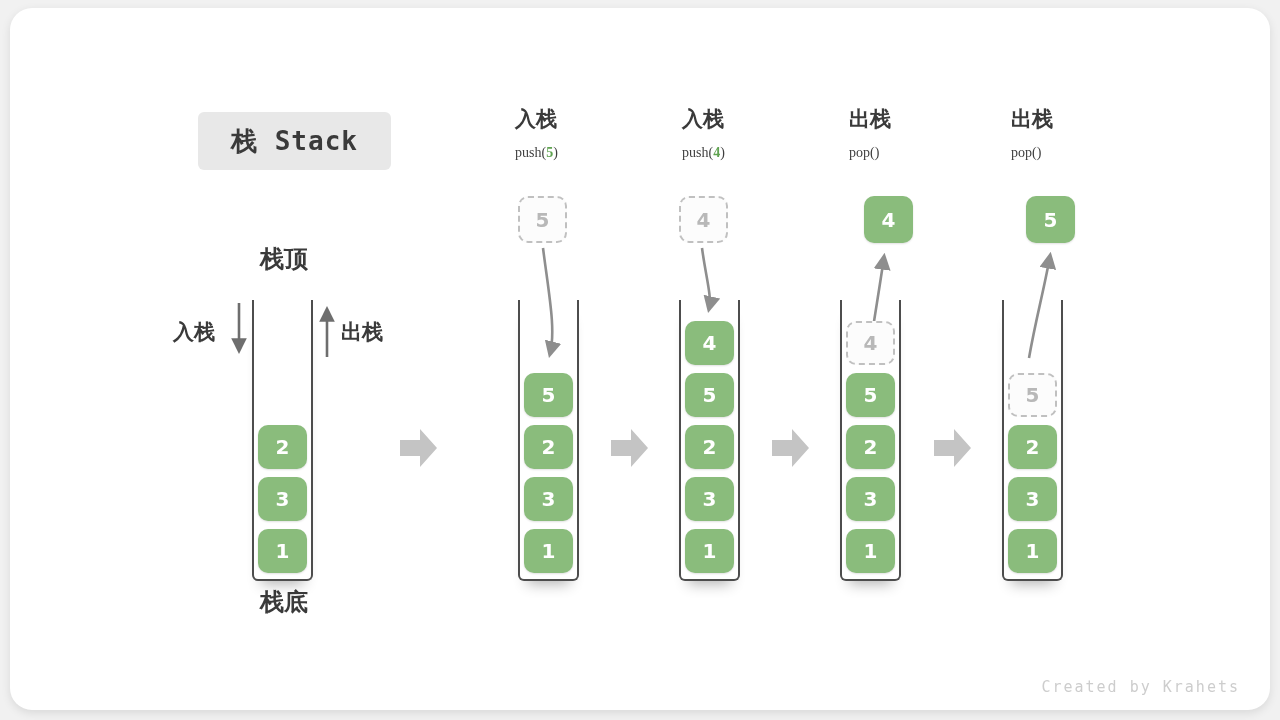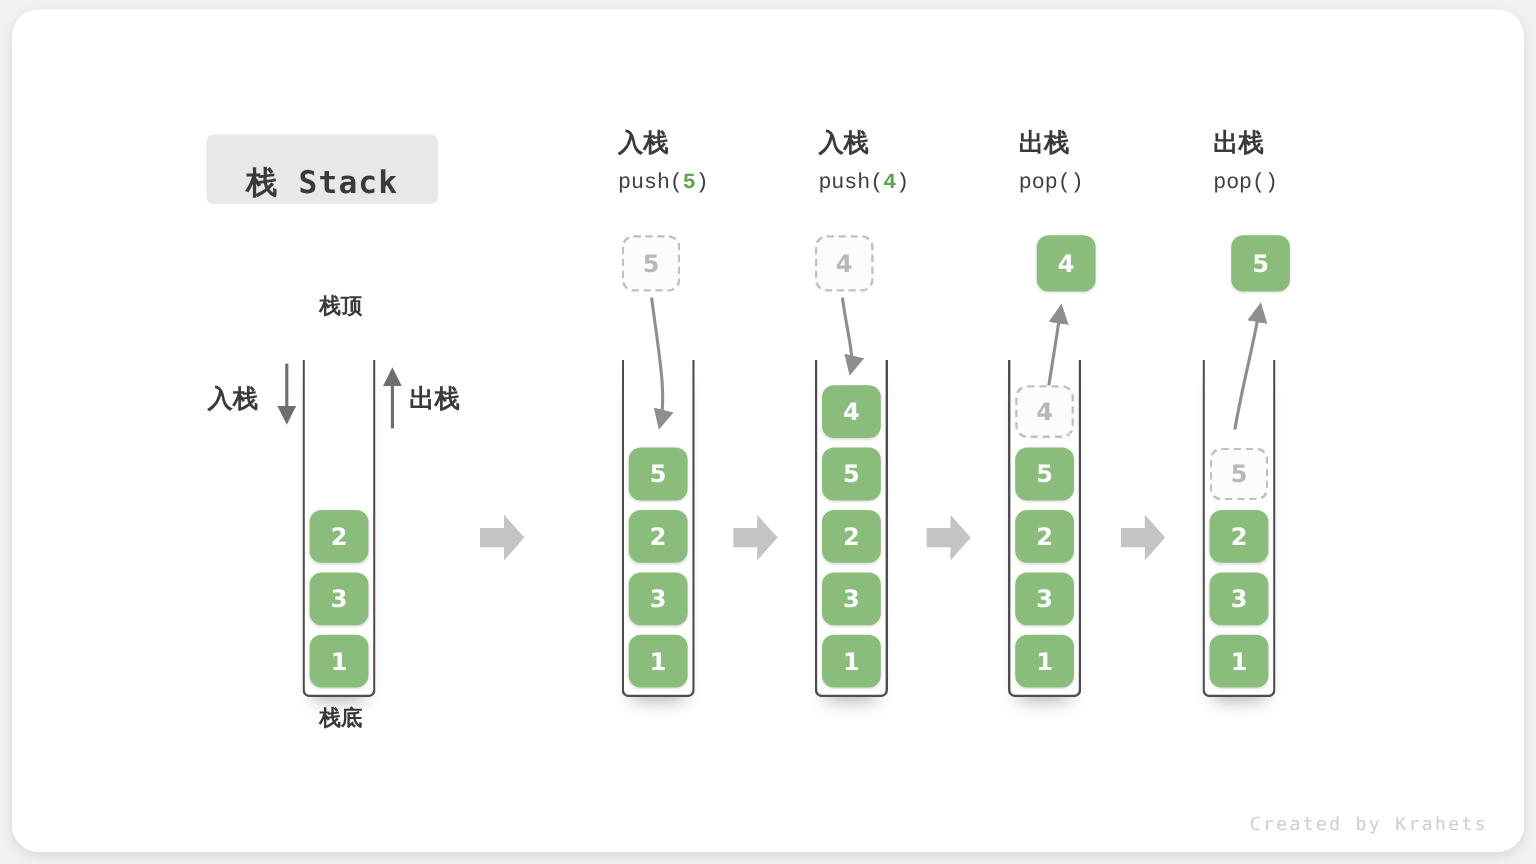--- a/index.html
+++ b/index.html
@@ -11,42 +11,42 @@
     --ink:#3a3a3a;
     --dash-border:#c0c0c0;
     --dash-text:#b8b8b8;
   }
   html,body{margin:0;padding:0;}
   body{background:#eeeeee;font-family:"DejaVu Sans", sans-serif;}
   .page{position:relative;width:1280px;height:720px;background:#f1f1f1;overflow:hidden;}
   .card{position:absolute;left:10px;top:8px;width:1260px;height:702px;background:#ffffff;
         border-radius:22px;box-shadow:0 3px 10px rgba(0,0,0,0.10);}
 
-  .title-box{position:absolute;left:172px;top:112px;width:193px;height:58px;background:#e8e8e8;
-             border-radius:6px;display:flex;align-items:flex-end;justify-content:center;
+  .title-box{position:absolute;left:198px;top:112px;width:193px;height:58px;background:#e8e8e8;
+             border-radius:6px;display:flex;align-items:center;justify-content:center;
              font-family:"DejaVu Sans Mono", monospace;font-size:26px;font-weight:bold;color:var(--ink);
              letter-spacing:1px;}
 
   .op{position:absolute;top:106px;}
   .op-cn{font-size:21px;font-weight:bold;color:var(--ink);line-height:26px;}
-  .op-code{margin-top:8px;font-family:Liberation Mono, monospace;font-size:18px;color:#3f3f3f;line-height:26px;}
+  .op-code{margin-top:8px;font-family:Liberation Serif, serif;font-size:14px;color:#3f3f3f;line-height:26px;}
   .op-code .arg{color:var(--arg-green);font-weight:bold;}
 
   .stack{position:absolute;top:300px;width:61px;height:281px;box-sizing:border-box;
          border-left:2px solid var(--wall);border-right:2px solid var(--wall);border-bottom:2px solid var(--wall);
          border-radius:0 0 6px 6px;box-shadow:0 12px 14px -9px rgba(0,0,0,0.30);background:#fff;}
 
   .block{position:absolute;width:49px;height:44px;box-sizing:border-box;border-radius:10px;
          background:var(--green);color:#ffffff;display:flex;align-items:center;justify-content:center;
          font-size:20px;font-weight:bold;box-shadow:0 1px 2px rgba(0,0,0,0.12);z-index:3;}
   .block.dashed{background:#fcfcfc;border:2px dashed var(--dash-border);color:var(--dash-text);box-shadow:none;}
   .block.floating{height:47px;}
 
   .side-label{position:absolute;font-size:21px;font-weight:bold;color:var(--ink);}
-  .axis-label{position:absolute;width:110px;text-align:center;font-size:18px;font-weight:bold;color:var(--ink);}
+  .axis-label{position:absolute;width:110px;text-align:center;font-size:24px;font-weight:bold;color:var(--ink);}
 
   .overlay{position:absolute;left:0;top:0;width:1280px;height:720px;pointer-events:none;z-index:2;}
   .flow-arrow{position:absolute;z-index:1;}
   .flow-arrow polygon{fill:var(--flow-gray);}
   .curve{stroke:var(--curve-gray);stroke-width:2.6;fill:none;}
   .side-arrow{stroke:#6e6e6e;stroke-width:2.6;fill:none;}
 
   .credit{position:absolute;right:40px;bottom:24px;font-family:"DejaVu Sans Mono", monospace;
           font-size:15px;color:#cdcdcd;letter-spacing:2px;margin-left:37px;}
 </style>

